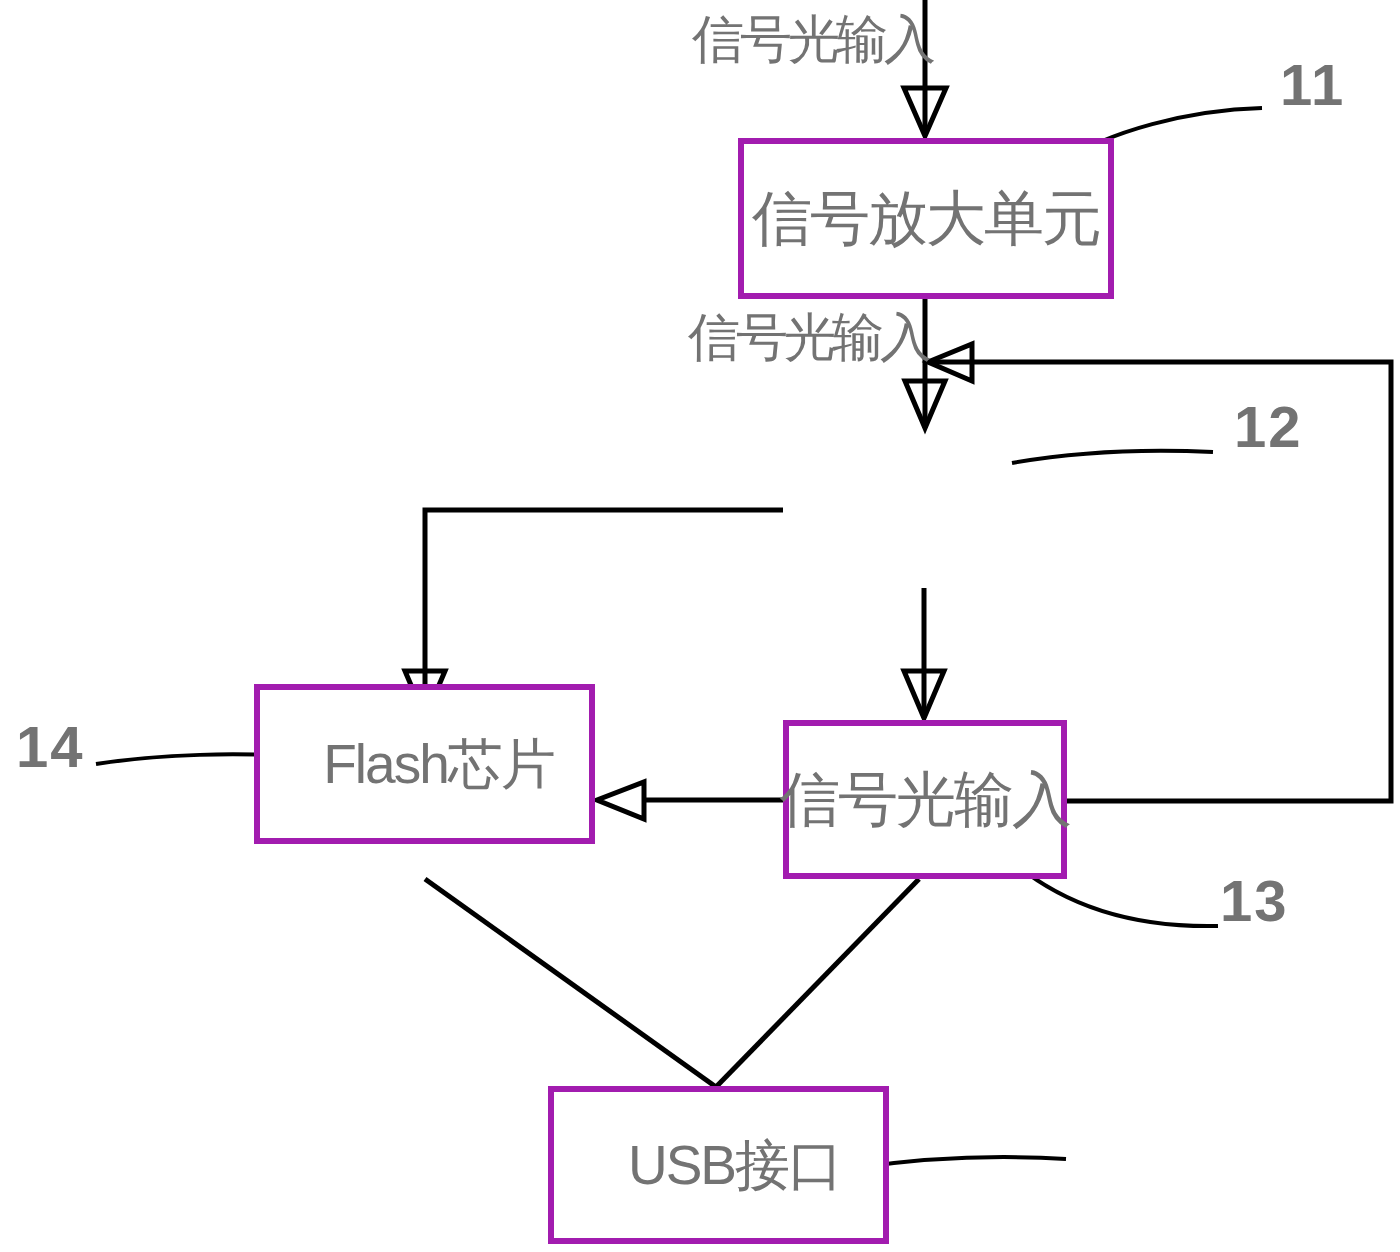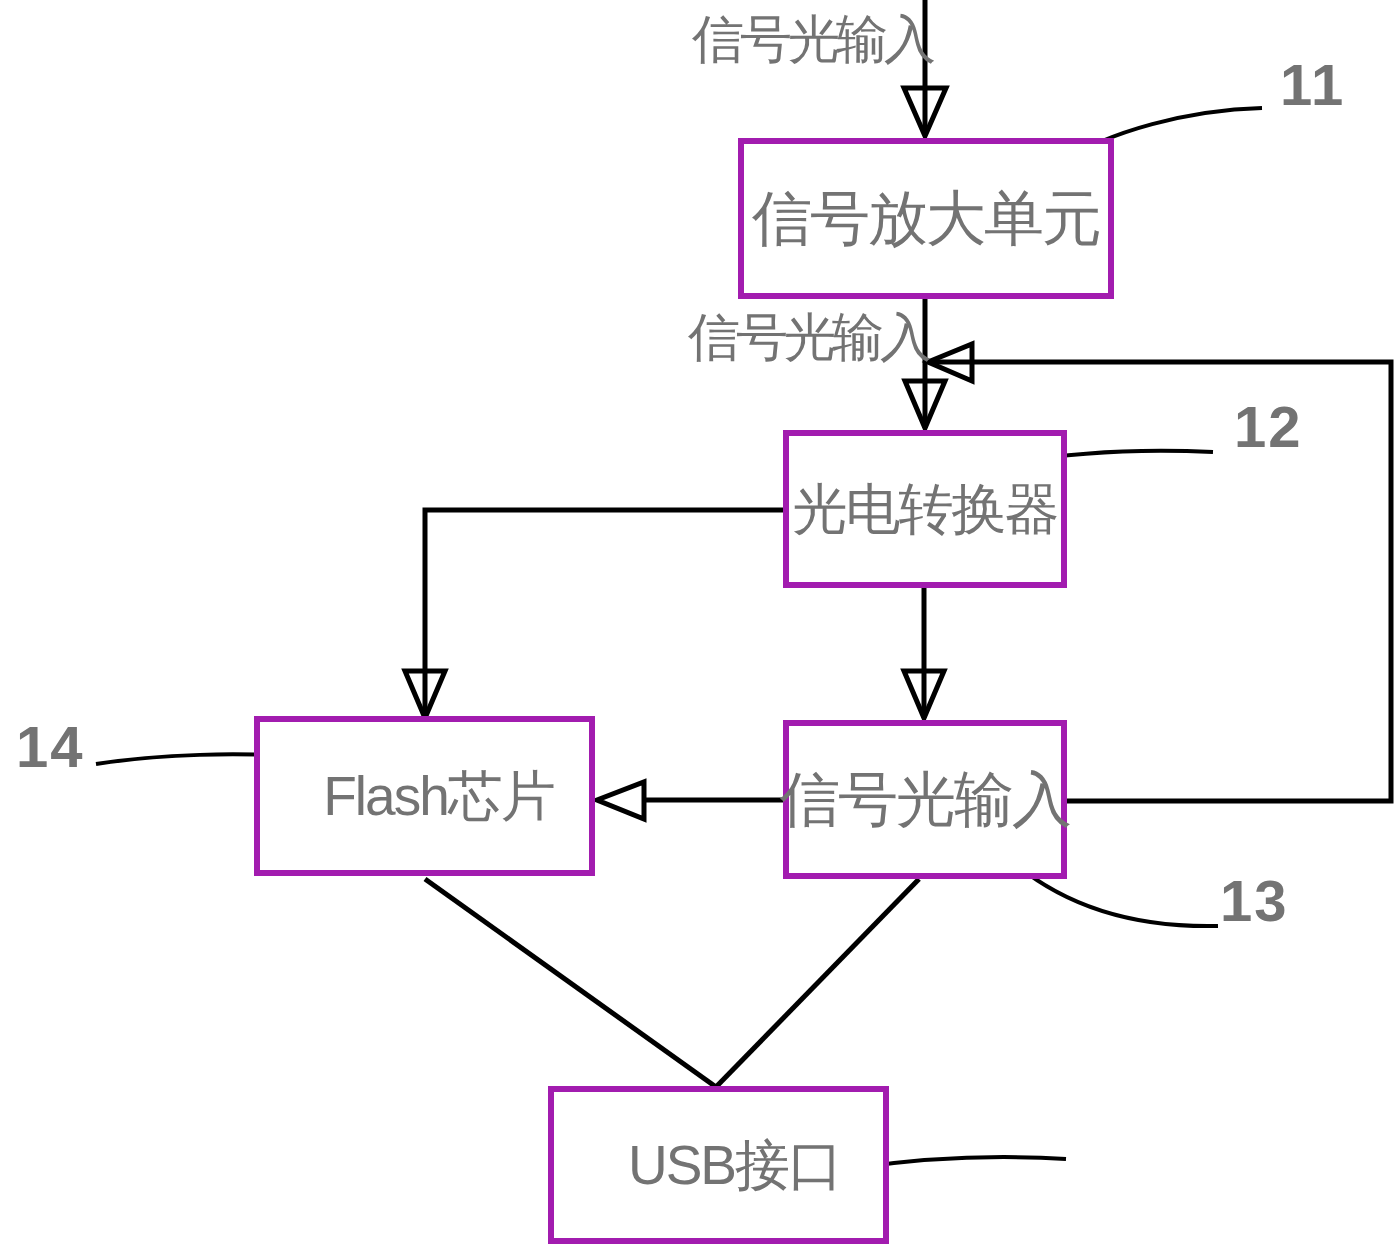--- a/index.html
+++ b/index.html
@@ -38,21 +38,21 @@
     letter-spacing: -2px;
     white-space: nowrap;
     line-height: 1;
   }
   .node-11 { left: 738px; top: 138px; width: 376px; height: 161px; }
   .node-11 .node-label { font-size: 60px; }
   .node-12 { left: 783px; top: 430px; width: 284px; height: 158px; }
   .node-12 .node-label { font-size: 55px; }
   .node-13 { left: 783px; top: 720px; width: 284px; height: 159px; }
   .node-13 .node-label { font-size: 60px; }
-  .node-14 { left: 254px; top: 716px; width: 341px; height: 160px; padding-left: 28px; }
+  .node-14 { left: 254px; top: 684px; width: 341px; height: 160px; padding-left: 28px; }
   .node-14 .node-label { font-size: 55px; }
   .node-15 { left: 548px; top: 1086px; width: 341px; height: 158px; padding-left: 32px; }
   .node-15 .node-label { font-size: 55px; }
   .flow-label {
     position: absolute;
     font-size: 52px;
     letter-spacing: -4px;
     line-height: 1.2;
     white-space: nowrap;
   }
@@ -109,23 +109,20 @@
     </g>
   </svg>
 
   <div class="flow-label flow-label-input">信号光输入</div>
   <div class="flow-label flow-label-output">信号光输入</div>
 
   <div class="node node-11">
     <span class="node-label">信号放大单元</span>
   </div>
 
-  <div class="node node-12">
-    <span class="node-label">光电转换器</span>
-  </div>
 
   <div class="node node-13">
     <span class="node-label">信号光输入</span>
   </div>
 
   <div class="node node-14">
     <span class="node-label">Flash芯片</span>
   </div>
 
   <div class="node node-15">

